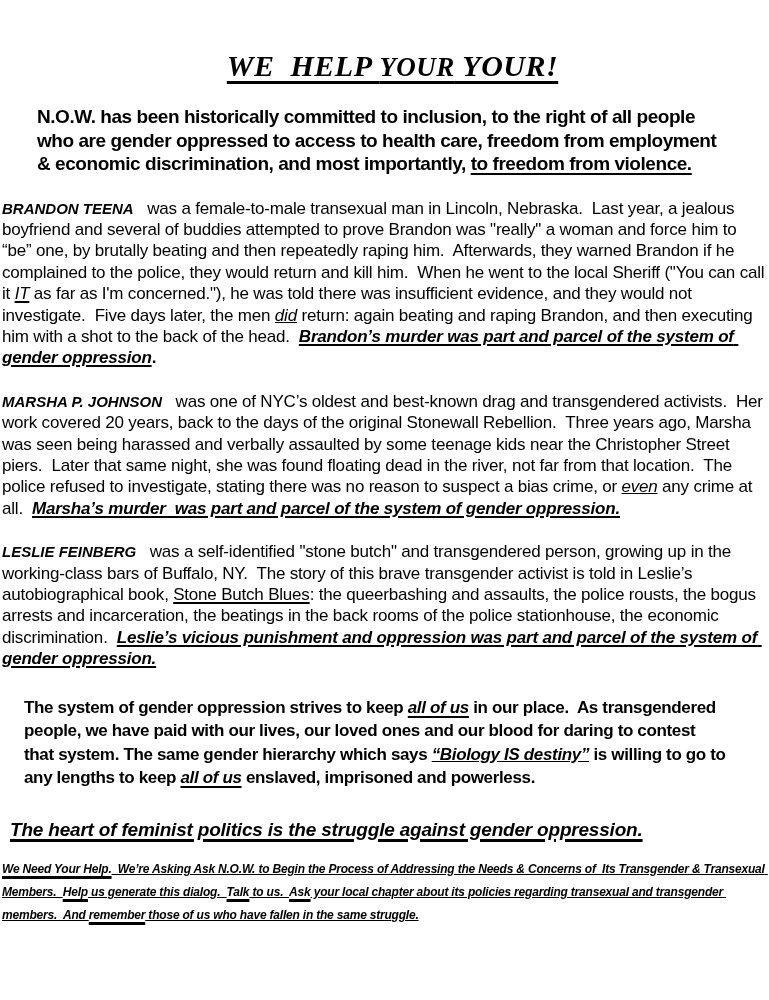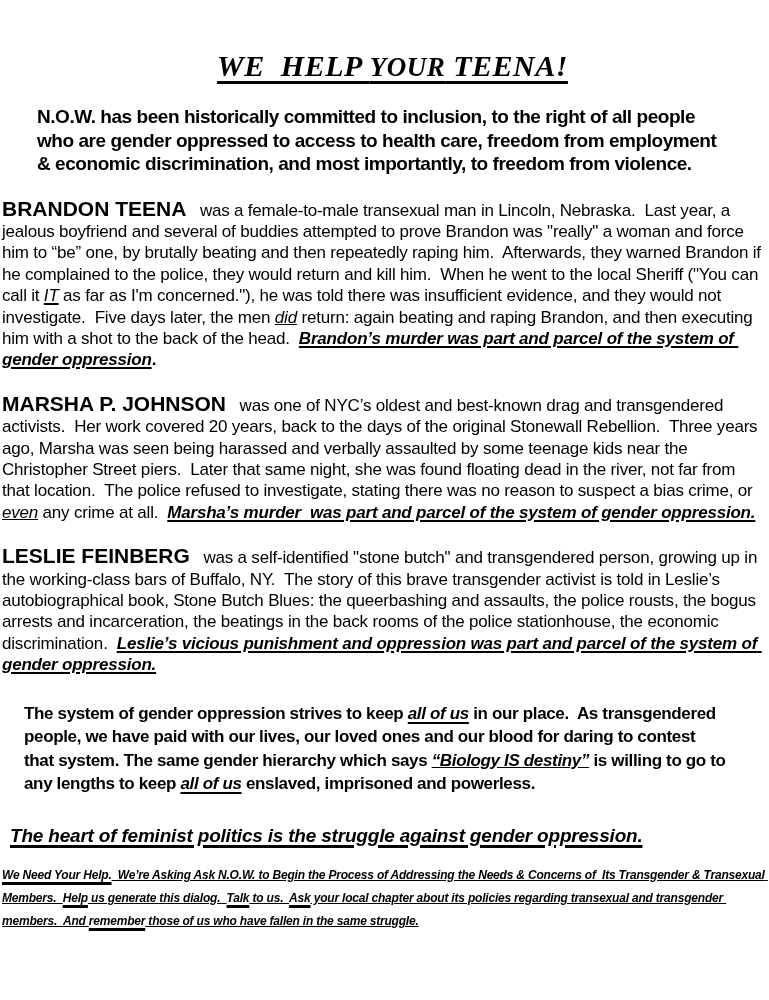--- a/index.html
+++ b/index.html
@@ -8,22 +8,22 @@
     height: 1000px;
     background: #ffffff;
     color: #000000;
     font-family: "Liberation Sans", sans-serif;
     overflow: hidden;
   }
   .para { white-space: pre-wrap; }
   
   .b { font-weight: bold; }
   .i { font-style: italic; text-decoration: underline; }
-  .u { text-decoration-thickness: 2px; text-underline-offset: 2px; }
-  .h { font-weight: bold; font-size: 21px; letter-spacing: 0; }
+  .u { text-decoration: underline; text-decoration-thickness: 2px; text-underline-offset: 2px; }
+  .h { font-weight: bold; font-style: italic; font-size: 15px; letter-spacing: 0; }
 
   .title {
     margin: 6px 0 0 0;
     text-align: center;
     font-family: "Liberation Serif", serif;
     font-weight: bold;
     font-style: italic;
     font-size: 30px;
     line-height: 40px;
     white-space: pre-wrap;
@@ -77,21 +77,21 @@
     margin: 16px 4px 0 2px;
     font-size: 12px;
     line-height: 23.2px;
     letter-spacing: -0.2px;
   }
 </style>
 </head>
 <body>
 
 <h1 class="title">
-  <span class="title-u"><span>WE  HELP </span><span class="big">YOUR</span><span> TEENA!</span></span>
+  <span class="title-u"><span>WE  HELP </span><span class="big">YOUR</span><span> YOUR!</span></span>
 </h1>
 
 <div class="para intro-para"><span>N.O.W. has been historically committed to inclusion, to the right of all people who are gender oppressed to access to health care, freedom from employment &amp; economic discrimination, and most importantly, </span><span class="u">to freedom from violence.</span></div>
 
 <div class="para body-para"><span class="h">BRANDON TEENA</span><span>   was a female-to-male transexual man in Lincoln, Nebraska.  Last year, a jealous boyfriend and several of buddies attempted to prove Brandon was "really" a woman and force him to “be” one, by brutally beating and then repeatedly raping him.  Afterwards, they warned Brandon if he complained to the police, they would return and kill him.  When he went to the local Sheriff ("You can call it </span><span class="i u">IT</span><span> as far as I'm concerned."), he was told there was insufficient evidence, and they would not investigate.  Five days later, the men </span><span class="i">did</span><span> return: again beating and raping Brandon, and then executing him with a shot to the back of the head.  </span><span class="b i u">Brandon’s murder was part and parcel of the system of gender oppression</span><span class="b">.</span></div>
 
 <div class="para body-para"><span class="h">MARSHA P. JOHNSON</span><span>   was one of NYC’s oldest and best-known drag and transgendered activists.  Her work covered 20 years, back to the days of the original Stonewall Rebellion.  Three years ago, Marsha was seen being harassed and verbally assaulted by some teenage kids near the Christopher Street piers.  Later that same night, she was found floating dead in the river, not far from that location.  The police refused to investigate, stating there was no reason to suspect a bias crime, or </span><span class="i">even</span><span> any crime at all.  </span><span class="b i u">Marsha’s murder  was part and parcel of the system of gender oppression.</span></div>
 
 <div class="para body-para"><span class="h">LESLIE FEINBERG</span><span>   was a self-identified "stone butch" and transgendered person, growing up in the working-class bars of Buffalo, NY.  The story of this brave transgender activist is told in Leslie’s autobiographical book, </span><span class="u">Stone Butch Blues</span><span>: the queerbashing and assaults, the police rousts, the bogus arrests and incarceration, the beatings in the back rooms of the police stationhouse, the economic discrimination.  </span><span class="b i u">Leslie’s vicious punishment and oppression was part and parcel of the system of gender oppression.</span></div>
 

